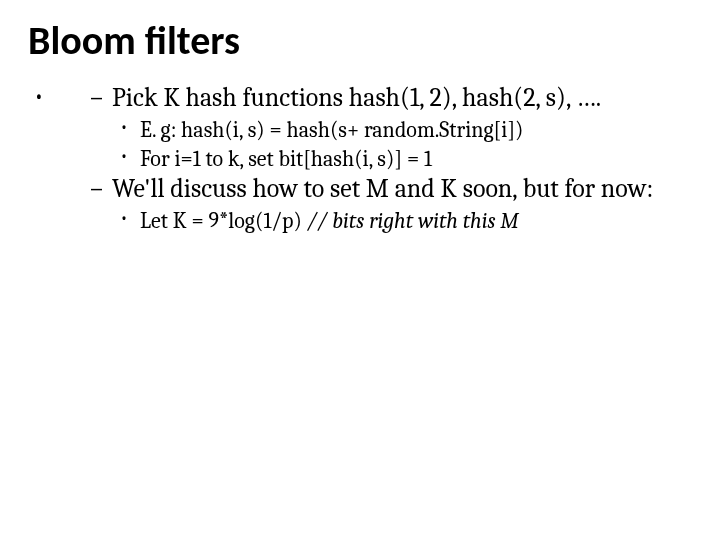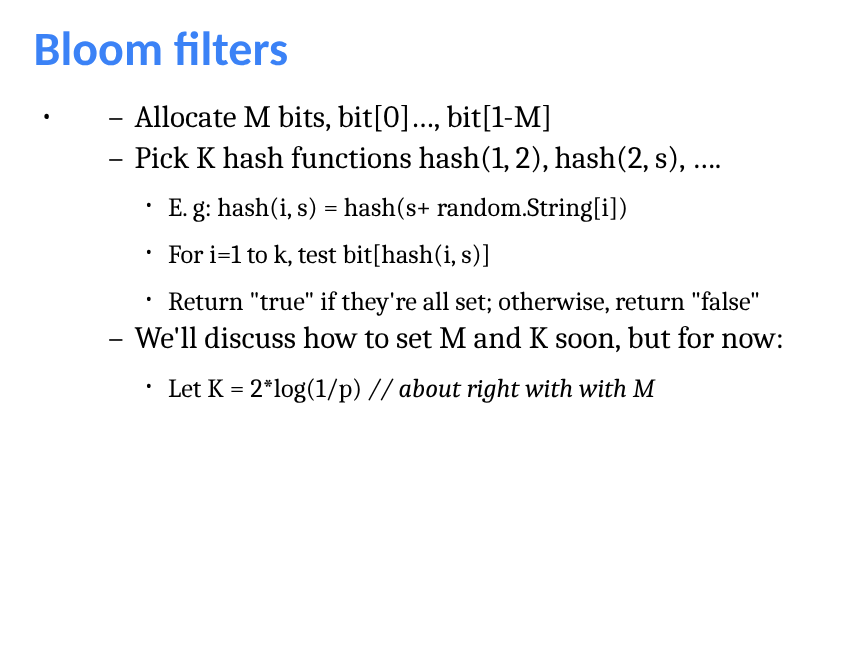--- a/index.html
+++ b/index.html
@@ -13,72 +13,70 @@
   }
   .slide {
     box-sizing: border-box;
     width: 720px;
     height: 540px;
     padding: 12px 28px 0 28px;
   }
   .title {
     font-family: Calibri, Arial, sans-serif;
     font-weight: 700;
-    color: #3b82f6;
+    color: #000000;
     font-size: 40px;
     margin: 4px 0 18px 0;
     letter-spacing: 0;
   }
   ul { margin: 0; padding: 0; list-style: none; }
   li { line-height: 1.22; }
 
   
   .lvl1 > li { padding-left: 28px; position: relative; font-size: 26px; margin-bottom: 2px; }
   .lvl1 > li::before { content: "•"; position: absolute; left: 6px; top: 0; font-size: 22px; }
 
   
   .lvl2 > li { padding-left: 56px; position: relative; font-size: 26px; margin-top: 2px; }
   .lvl2 > li::before { content: "–"; position: absolute; left: 34px; top: 0; }
 
   
-  .lvl3 > li { padding-left: 84px; position: relative; font-size: 22px; margin-top: 12px; }
+  .lvl3 > li { padding-left: 84px; position: relative; font-size: 22px; margin-top: 2px; }
   .lvl3 > li::before { content: "•"; position: absolute; left: 64px; top: 0; font-size: 18px; }
   .comment { font-style: italic; }
 </style>
 </head>
 <body>
 
 <div class="slide">
   <div class="title">Bloom filters</div>
 
   <ul class="lvl1">
     <li>
 
       <ul class="lvl2">
-        <li>Allocate M bits, bit[0]…, bit[1-M]</li>
         <li>Pick K hash functions hash(1, 2), hash(2, s), ….</li>
       </ul>
 
       <ul class="lvl3">
         <li>E. g: hash(i, s) = hash(s+ random.String[i])</li>
       </ul>
 
 
+      <ul class="lvl3">
+        <li>For i=1 to k, set bit[hash(i, s)] = 1</li>
+      </ul>
 
 
-      <ul class="lvl3">
-        <li>For i=1 to k, test bit[hash(i, s)]</li>
-        <li>Return "true" if they're all set; otherwise, return "false"</li>
-      </ul>
 
       <ul class="lvl2">
         <li>We'll discuss how to set M and K soon, but for now:</li>
       </ul>
 
       <ul class="lvl3">
         <li>
-          <span>Let K = 2*log(1/p)      </span><span class="comment">// about right with with M</span>
+          <span>Let K = 9*log(1/p)      </span><span class="comment">// bits right with this M</span>
         </li>
       </ul>
 
     </li>
   </ul>
 </div>
 
 </body></html>

